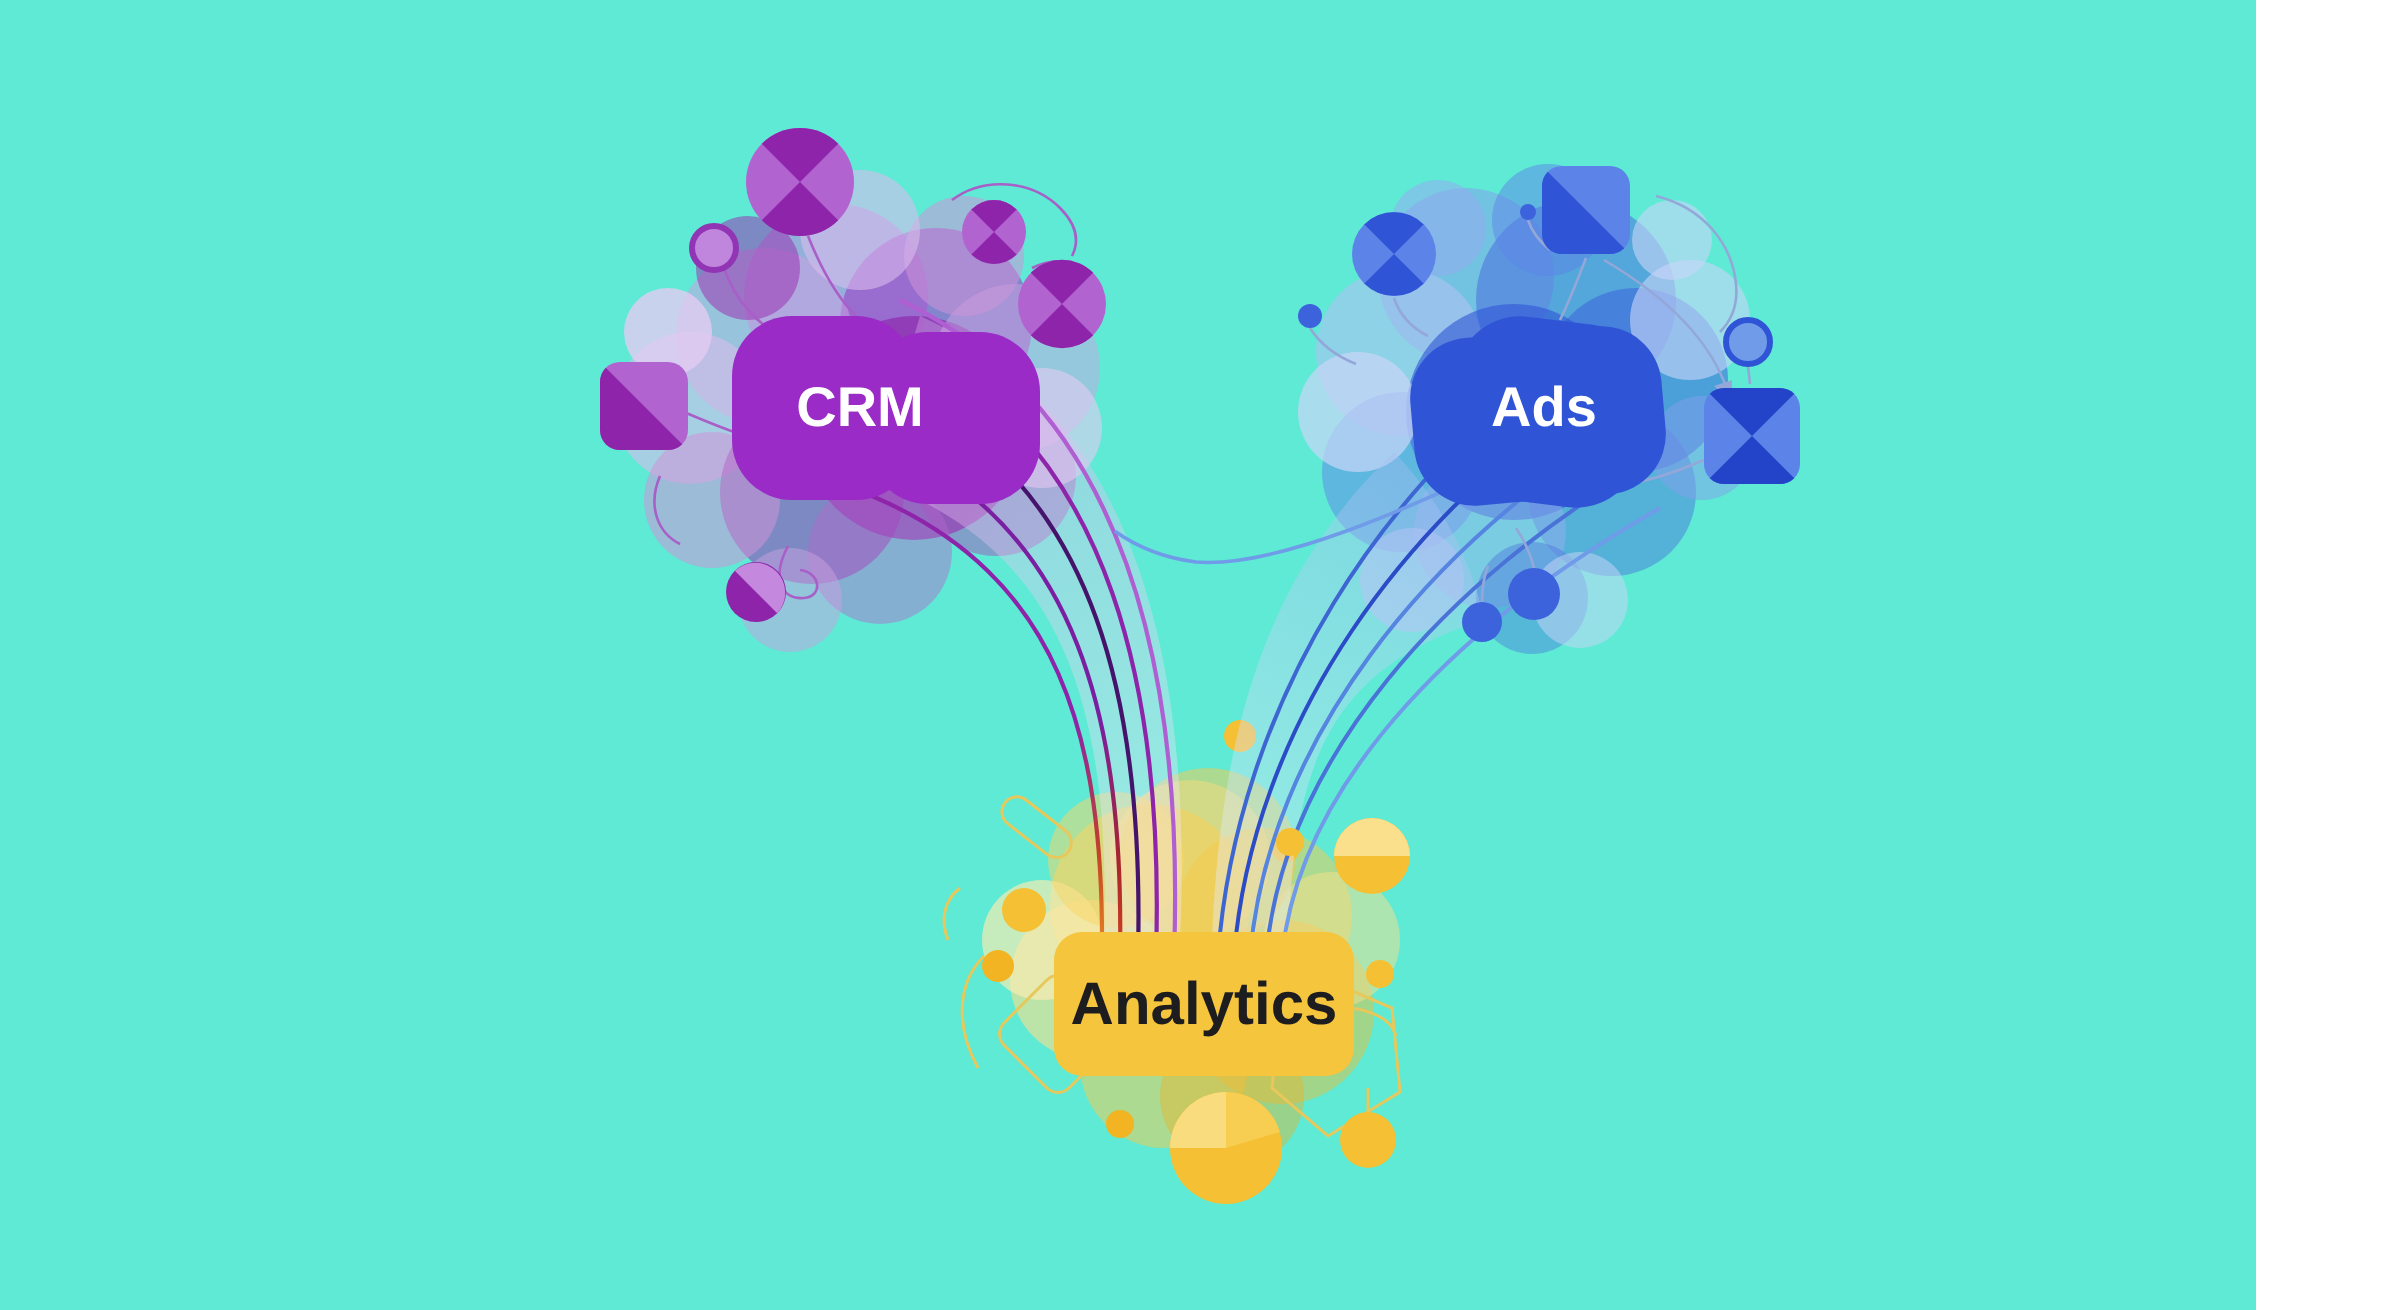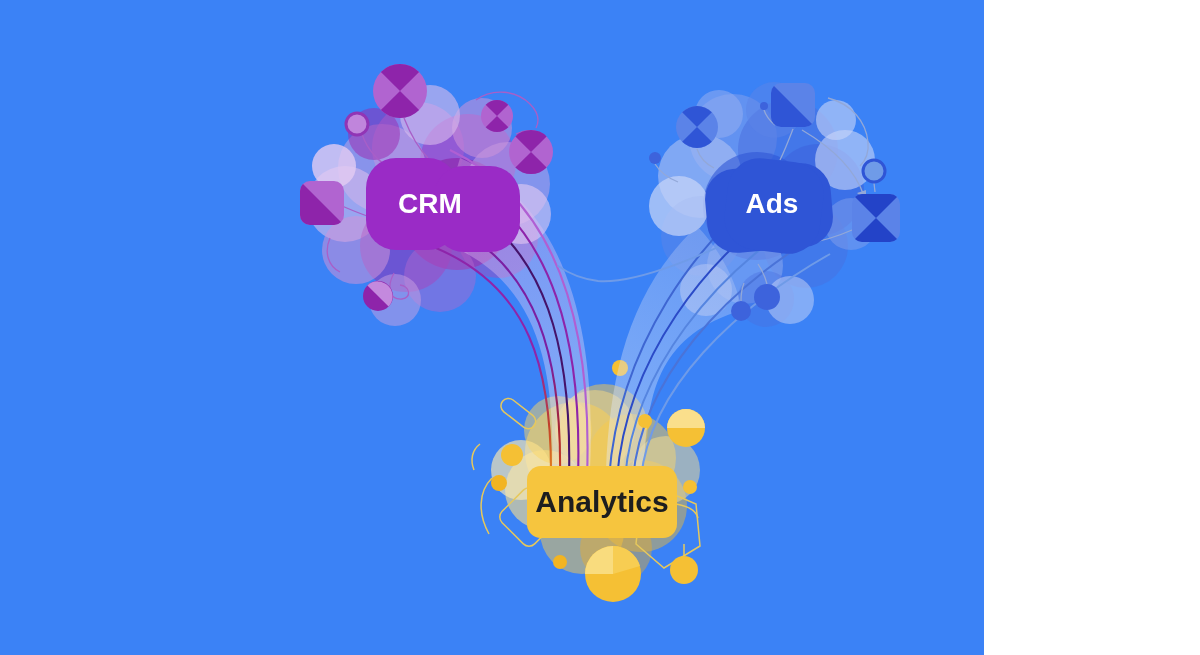--- a/index.html
+++ b/index.html
@@ -1,16 +1,16 @@
 <!DOCTYPE html>
 <html><head>
 <meta charset="utf-8">
 <style>
   html,body{margin:0;padding:0;background:#ffffff;}
-  .stage{position:relative;width:984px;height:655px;background:#3b82f6;overflow:hidden;}
+  .stage{position:relative;width:1128px;height:655px;background:#5eead4;overflow:hidden;}
   svg{display:block;}
   svg text{font-family:"Liberation Sans","DejaVu Sans",sans-serif;}
   .node-label{font-weight:600;font-size:28px;}
   .analytics-label{font-weight:700;font-size:30px;}
 </style>
 </head>
 <body>
 
 <div class="stage">
 <svg width="1200" height="655" viewBox="0 0 1200 655">

